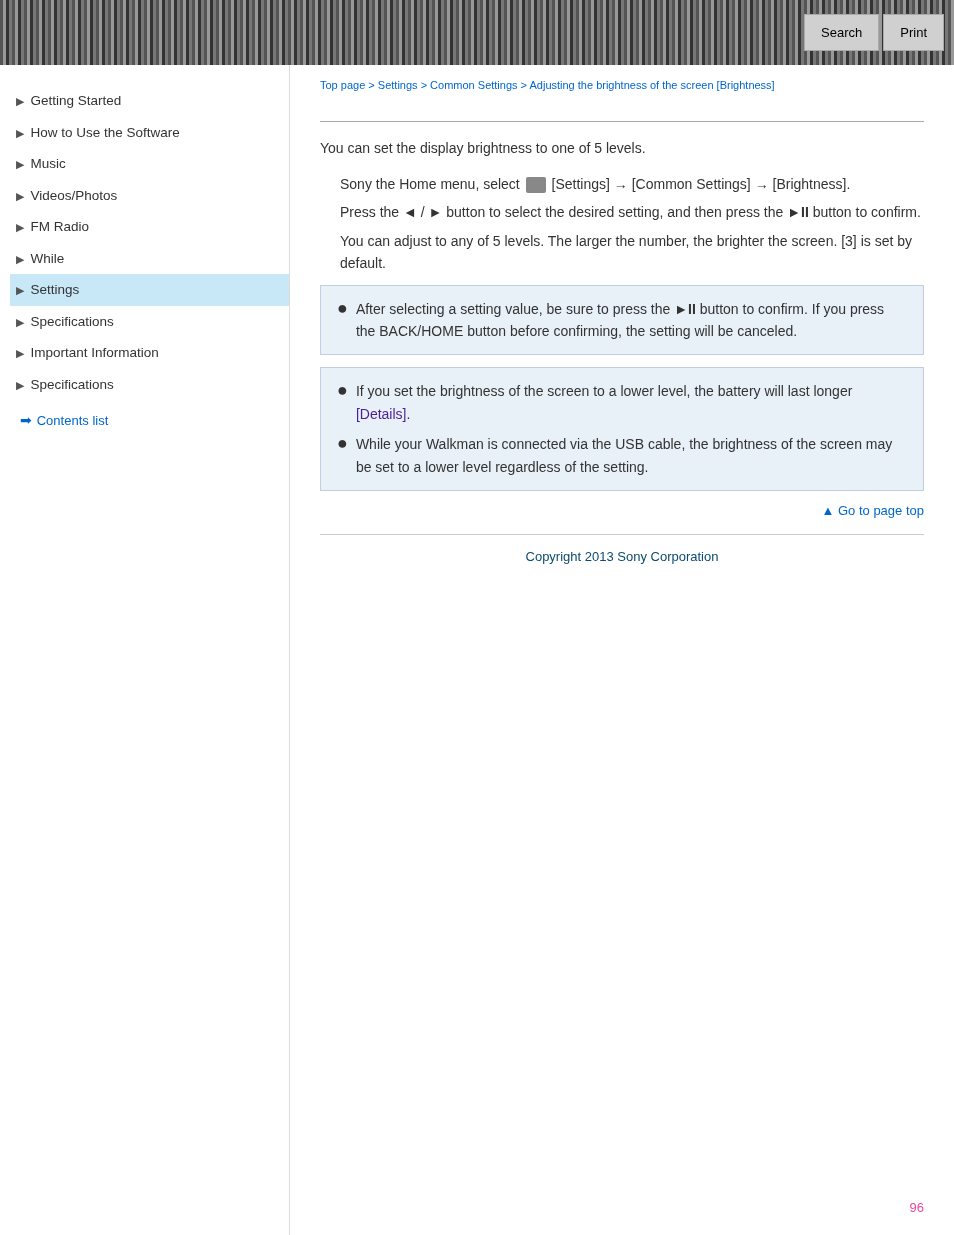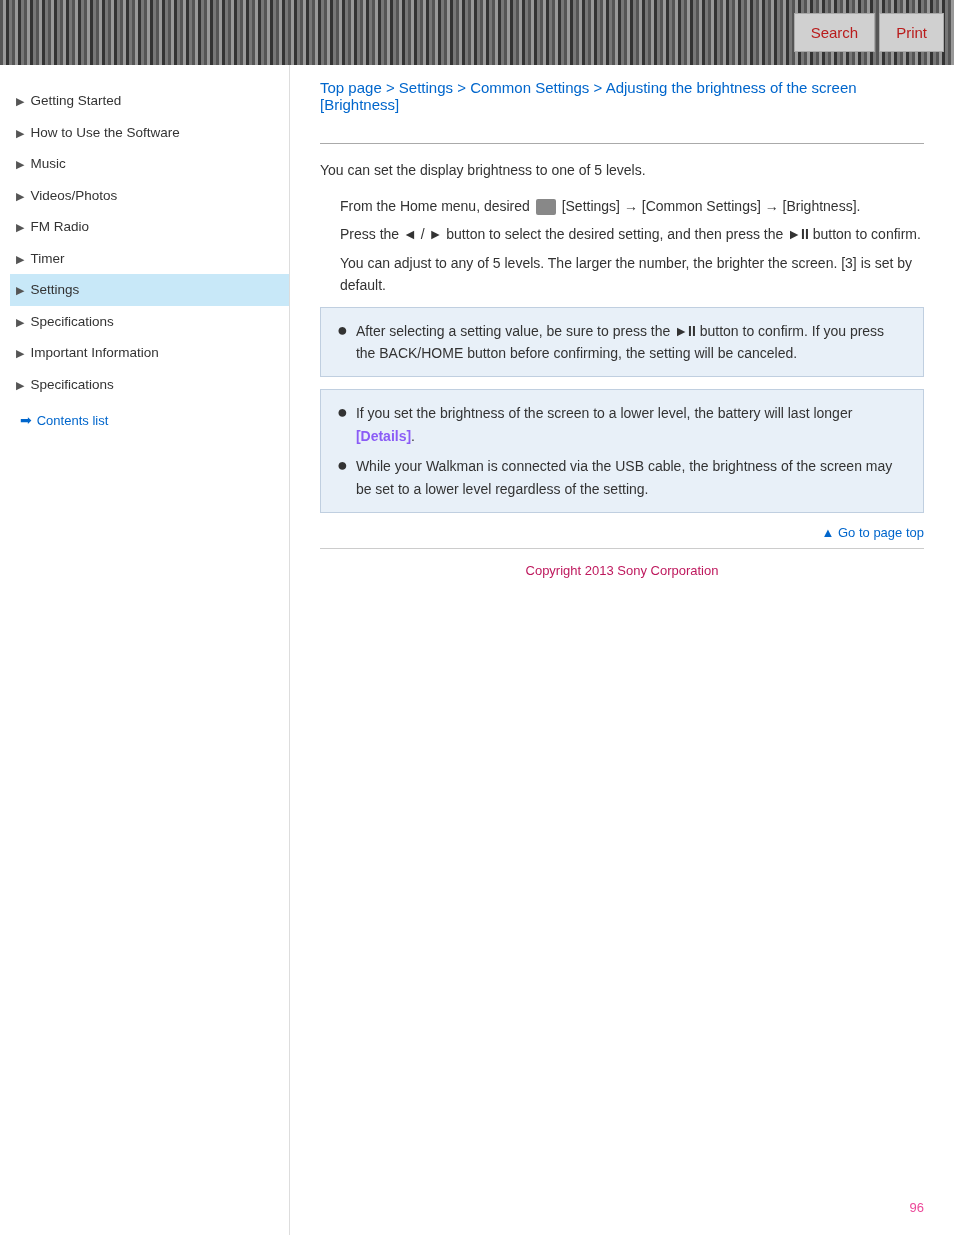--- a/index.html
+++ b/index.html
@@ -29,23 +29,23 @@
       padding-right: 10px;
     }
     .header-buttons {
       display: flex;
       gap: 4px;
     }
     .header-btn {
       background: #d0d0d0;
       border: 1px solid #aaa;
       padding: 10px 16px;
-      font-size: 15px;
+      font-size: 13px;
       cursor: pointer;
-      color: #b91c1c;
+      color: #000000;
     }
 
     
     .page-layout {
       display: flex;
       min-height: calc(1235px - 65px);
     }
 
     
     .sidebar {
@@ -97,21 +97,21 @@
     }
 
     
     .main-content {
       flex: 1;
       padding: 14px 30px 20px 30px;
     }
 
     
     .breadcrumb {
-      font-size: 15px;
+      font-size: 11px;
       margin-bottom: 20px;
       color: #0066cc;
     }
     .breadcrumb a {
       color: #0066cc;
       text-decoration: none;
     }
     .breadcrumb span {
       color: #0066cc;
     }
@@ -157,44 +157,43 @@
     }
     .note-bullet {
       margin-right: 8px;
       flex-shrink: 0;
       font-size: 18px;
       line-height: 1;
       margin-top: 1px;
     }
 
     .link-text {
-      color: #8b5cf6;
+      color: #4c1d95;
       text-decoration: none;
-      font-weight: bold;
     }
 
     
     .page-top-link {
       text-align: right;
       margin-top: 10px;
       font-size: 13px;
     }
     .page-top-link a {
       color: #0066cc;
       text-decoration: none;
     }
 
     
     .footer {
       border-top: 1px solid #ccc;
       text-align: center;
       padding: 14px;
       font-size: 13px;
-      color: #be185d;
-      margin-top: 8px;
+      color: #0c4a6e;
+      margin-top: 16px;
     }
 
     
     .page-number {
       position: fixed;
       bottom: 20px;
       right: 30px;
       font-size: 13px;
       color: #ec4899;
     }
@@ -227,21 +226,21 @@
     <div class="sidebar-item">
       <span class="sidebar-arrow">▶</span>
       <span class="sidebar-label">Videos/Photos</span>
     </div>
     <div class="sidebar-item">
       <span class="sidebar-arrow">▶</span>
       <span class="sidebar-label">FM Radio</span>
     </div>
     <div class="sidebar-item">
       <span class="sidebar-arrow">▶</span>
-      <span class="sidebar-label">Timer</span>
+      <span class="sidebar-label">While</span>
     </div>
     <div class="sidebar-item active">
       <span class="sidebar-arrow">▶</span>
       <span class="sidebar-label">Settings</span>
     </div>
     <div class="sidebar-item">
       <span class="sidebar-arrow">▶</span>
       <span class="sidebar-label">Specifications</span>
     </div>
     <div class="sidebar-item">
@@ -271,21 +270,21 @@
       <span>Adjusting the brightness of the screen [Brightness]</span>
     </div>
 
     <div class="page-title-section">
     </div>
 
     <p class="intro-text">You can set the display brightness to one of 5 levels.</p>
 
     <div class="instruction-block">
       <div class="instruction-line">
-        <span>From the Home menu, desired </span>
+        <span>Sony the Home menu, select </span>
         <span style="display:inline-block;width:20px;height:16px;background:#888;vertical-align:middle;margin:0 2px;border-radius:2px;"></span>
         <span> [Settings]  →  [Common Settings]  →  [Brightness].</span>
       </div>
       <div class="instruction-line">
         <span>Press the  ◄ / ►  button to select the desired setting, and then press the  </span>
         <span style="font-weight:bold;">►II</span>
         <span>  button to confirm.</span>
       </div>
       <div class="instruction-line">You can adjust to any of 5 levels. The larger the number, the brighter the screen. [3] is set by default.</div>
     </div>

